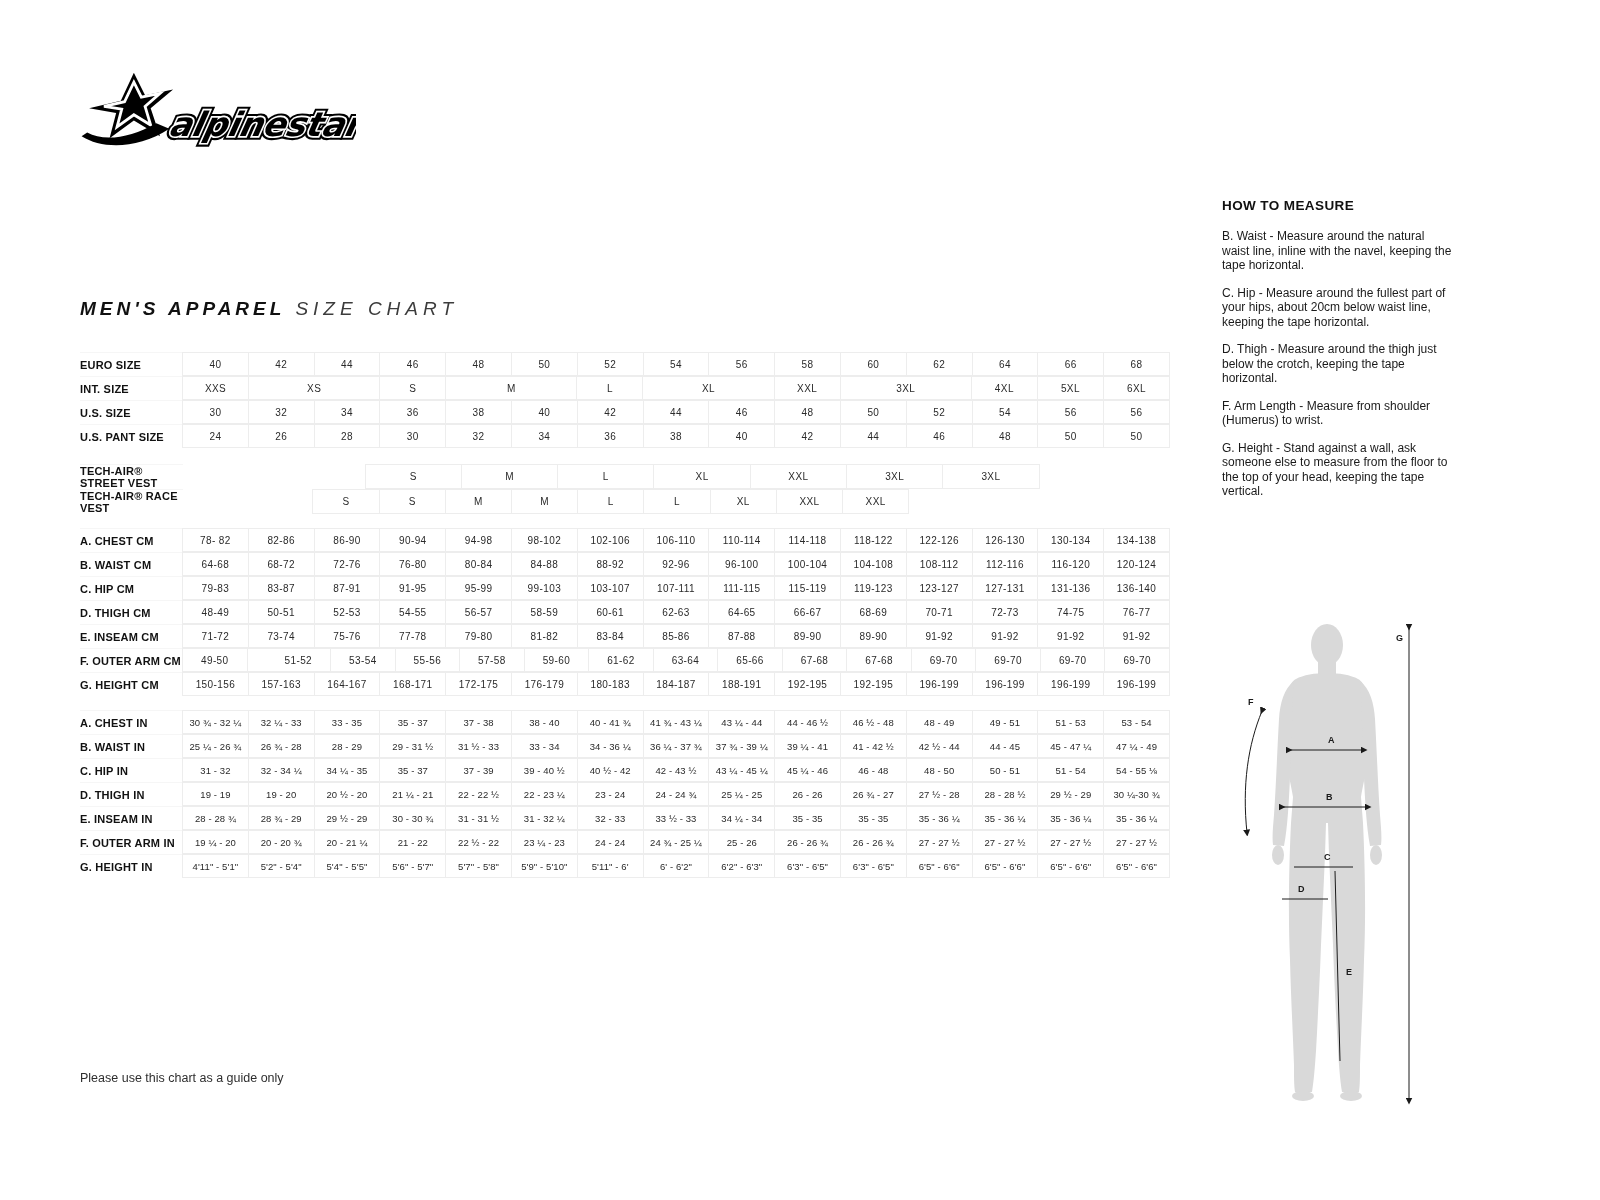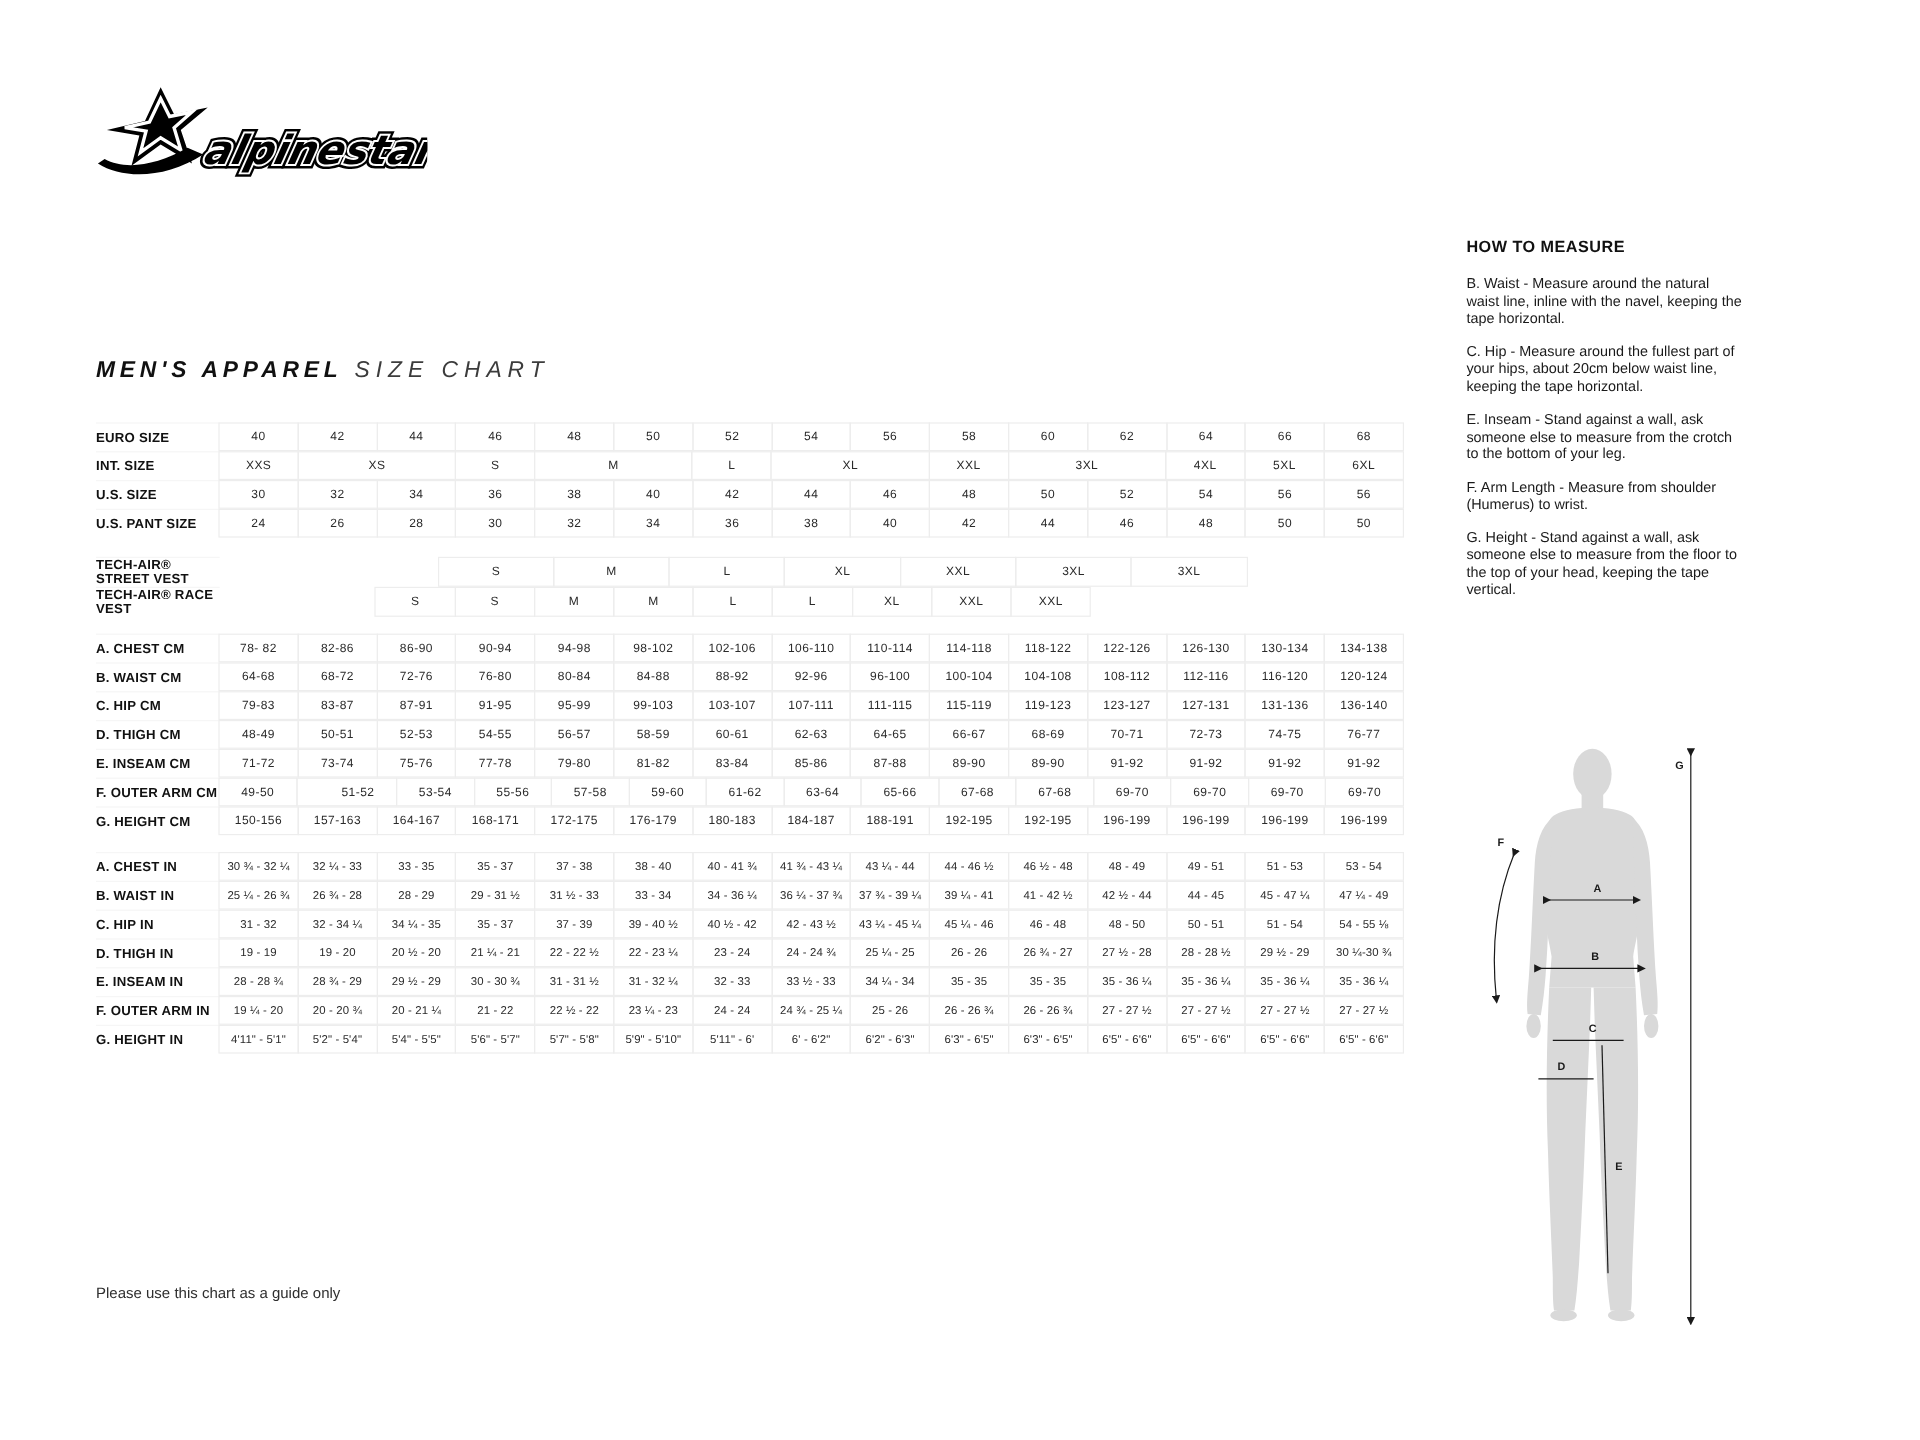--- a/index.html
+++ b/index.html
@@ -474,21 +474,21 @@
         </div>
       </div>
     </div>
 </div>
 
 <div class="abs" id="measure-panel">
   <h3 class="measure-heading">HOW TO MEASURE</h3>
   <div id="measure-items">
       <p class="measure-item">B. Waist - Measure around the natural waist line, inline with the navel, keeping the tape horizontal.</p>
       <p class="measure-item">C. Hip - Measure around the fullest part of your hips, about 20cm below waist line, keeping the tape horizontal.</p>
-      <p class="measure-item">E. Inseam - Stand against a wall, ask someone else to measure from the crotch to the bottom of your leg.</p>
+      <p class="measure-item">D. Thigh - Measure around the thigh just below the crotch, keeping the tape horizontal.</p>
       <p class="measure-item">F. Arm Length - Measure from shoulder (Humerus) to wrist.</p>
       <p class="measure-item">G. Height - Stand against a wall, ask someone else to measure from the floor to the top of your head, keeping the tape vertical.</p>
     </div>
 </div>
 
 <div class="abs" id="figure">
   <svg width="218" height="500" viewBox="0 0 218 500">
     <defs>
       <marker id="ah" markerWidth="7" markerHeight="7" refX="3.5" refY="3.5" orient="auto">
         <path d="M0 0 L7 3.5 L0 7 Z" fill="#1a1a1a"></path>

